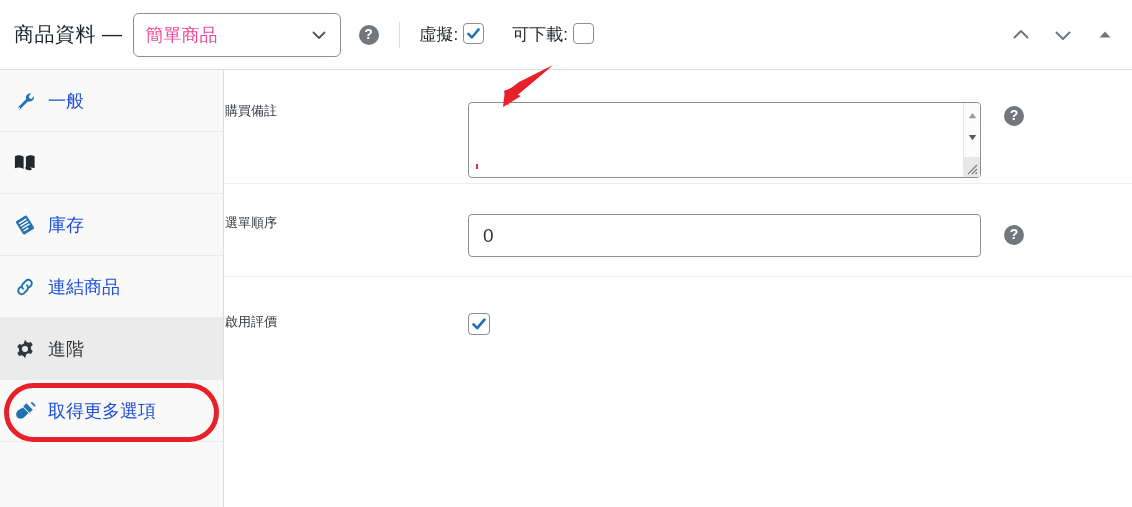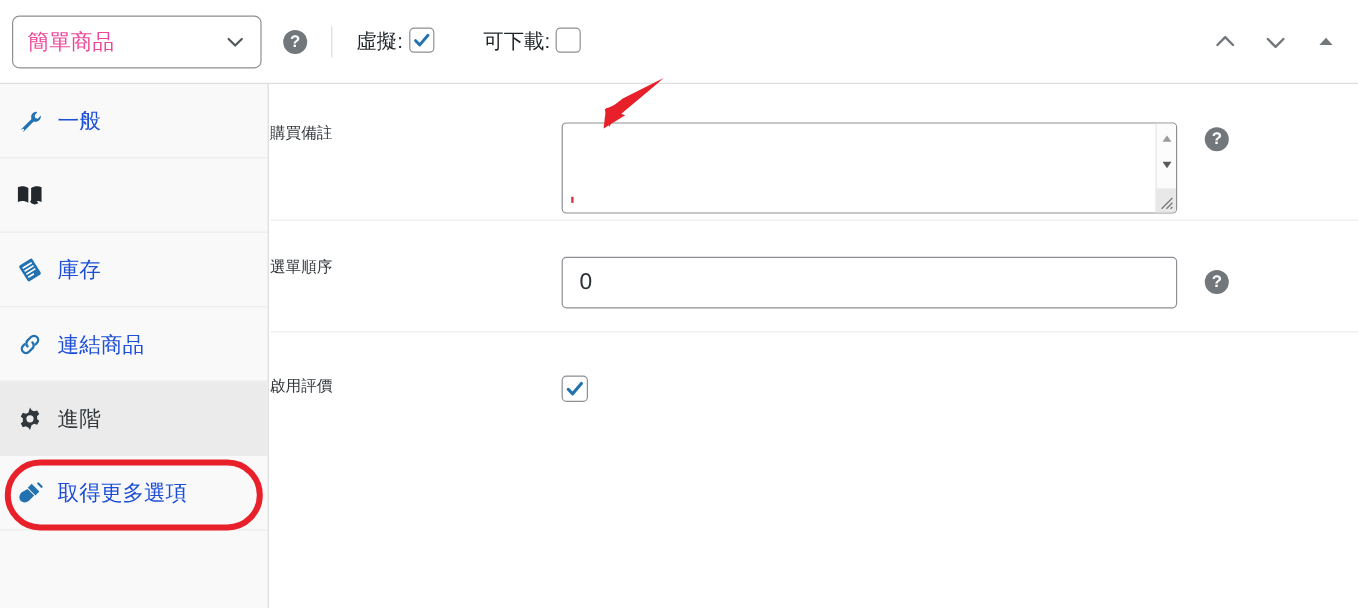--- a/index.html
+++ b/index.html
@@ -66,21 +66,21 @@
     margin-left: 20px;
     width: 1px; height: 26px;
     background: #dcdcde;
   }
   .cb-group {
     margin-left: 20px;
     display: flex; align-items: flex-start;
     font-size: 17px; color: #1d2327;
     white-space: nowrap;
   }
-  .cb-group.second { margin-left: 41px; }
+  .cb-group.second { margin-left: 28px; }
   .cb-label { margin-right: 5px; }
   .checkbox {
     width: 21px; height: 21px;
     border: 1px solid #8c8f94;
     border-radius: 4px;
     background: #fff;
     display: inline-flex;
     align-items: center; justify-content: center;
     flex: none;
   }
@@ -210,20 +210,21 @@
     left: 484px; top: 62px;
     pointer-events: none;
   }
 </style>
 </head>
 <body>
 
 <div id="app">
 
   <div class="panel-header">
+    <div class="header-title">商品資料 —</div>
 
     <div class="type-select">
       <span class="type-select-value">簡單商品</span>
       <span class="chev-down">
         <svg width="16" height="16" viewBox="0 0 16 16">
             <path d="M2.5 5.5 L8 11 L13.5 5.5" fill="none" stroke="#50575e" stroke-width="1.8" stroke-linecap="round" stroke-linejoin="round"></path>
           </svg>
       </span>
     </div>
 

